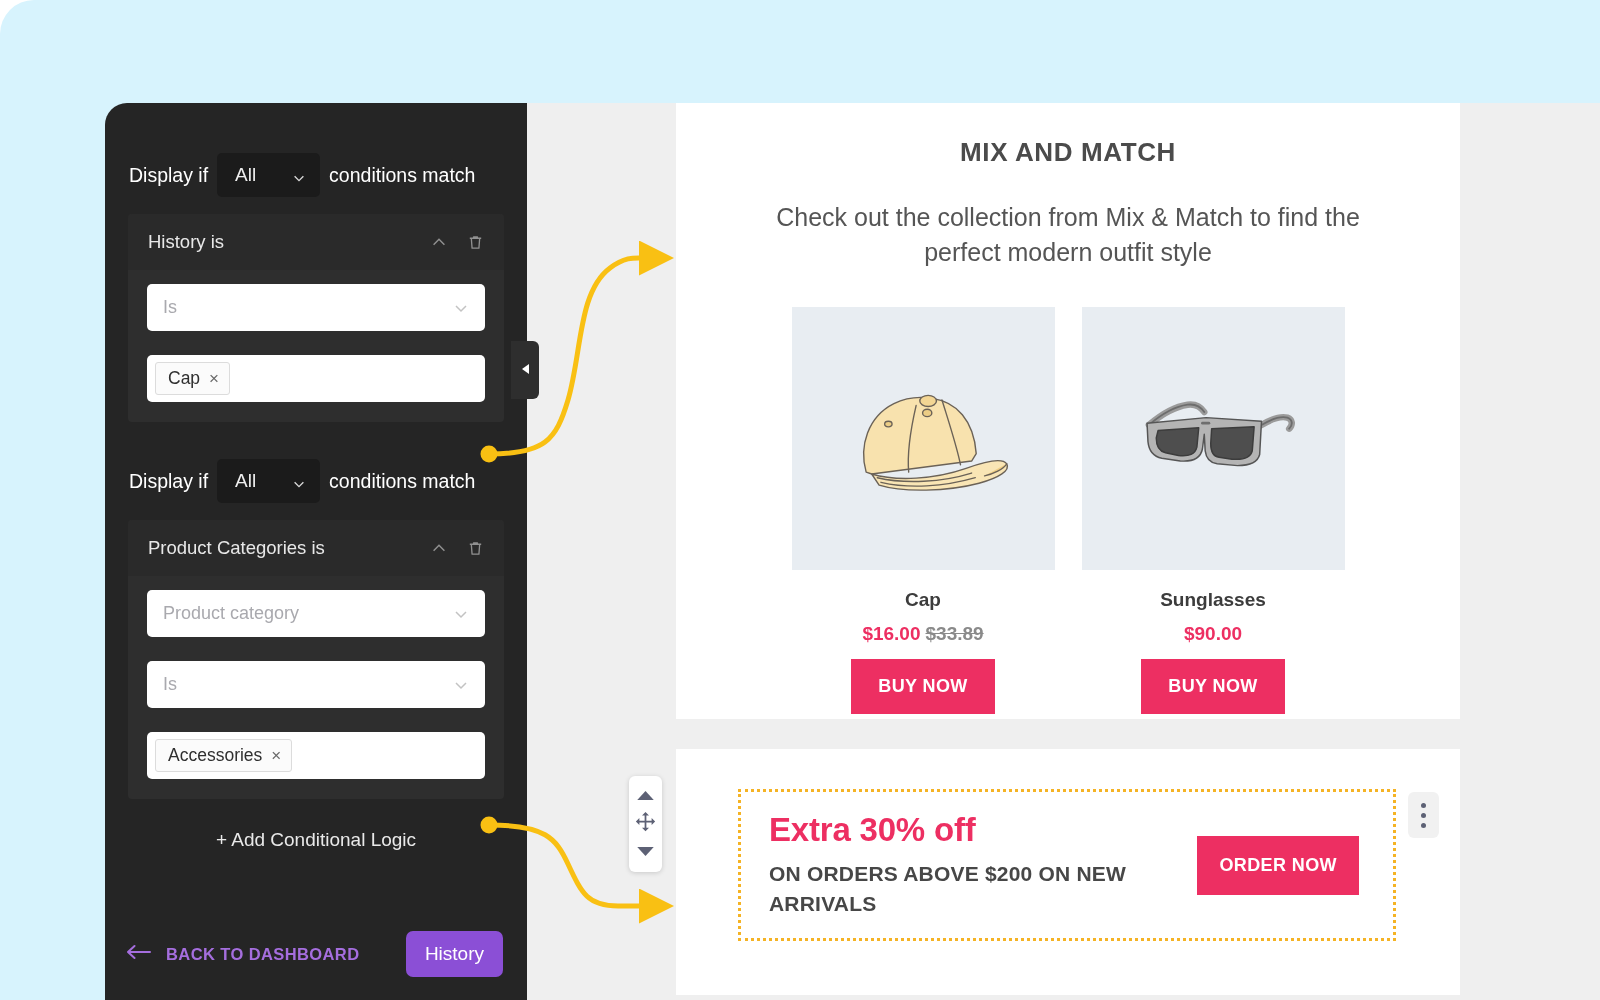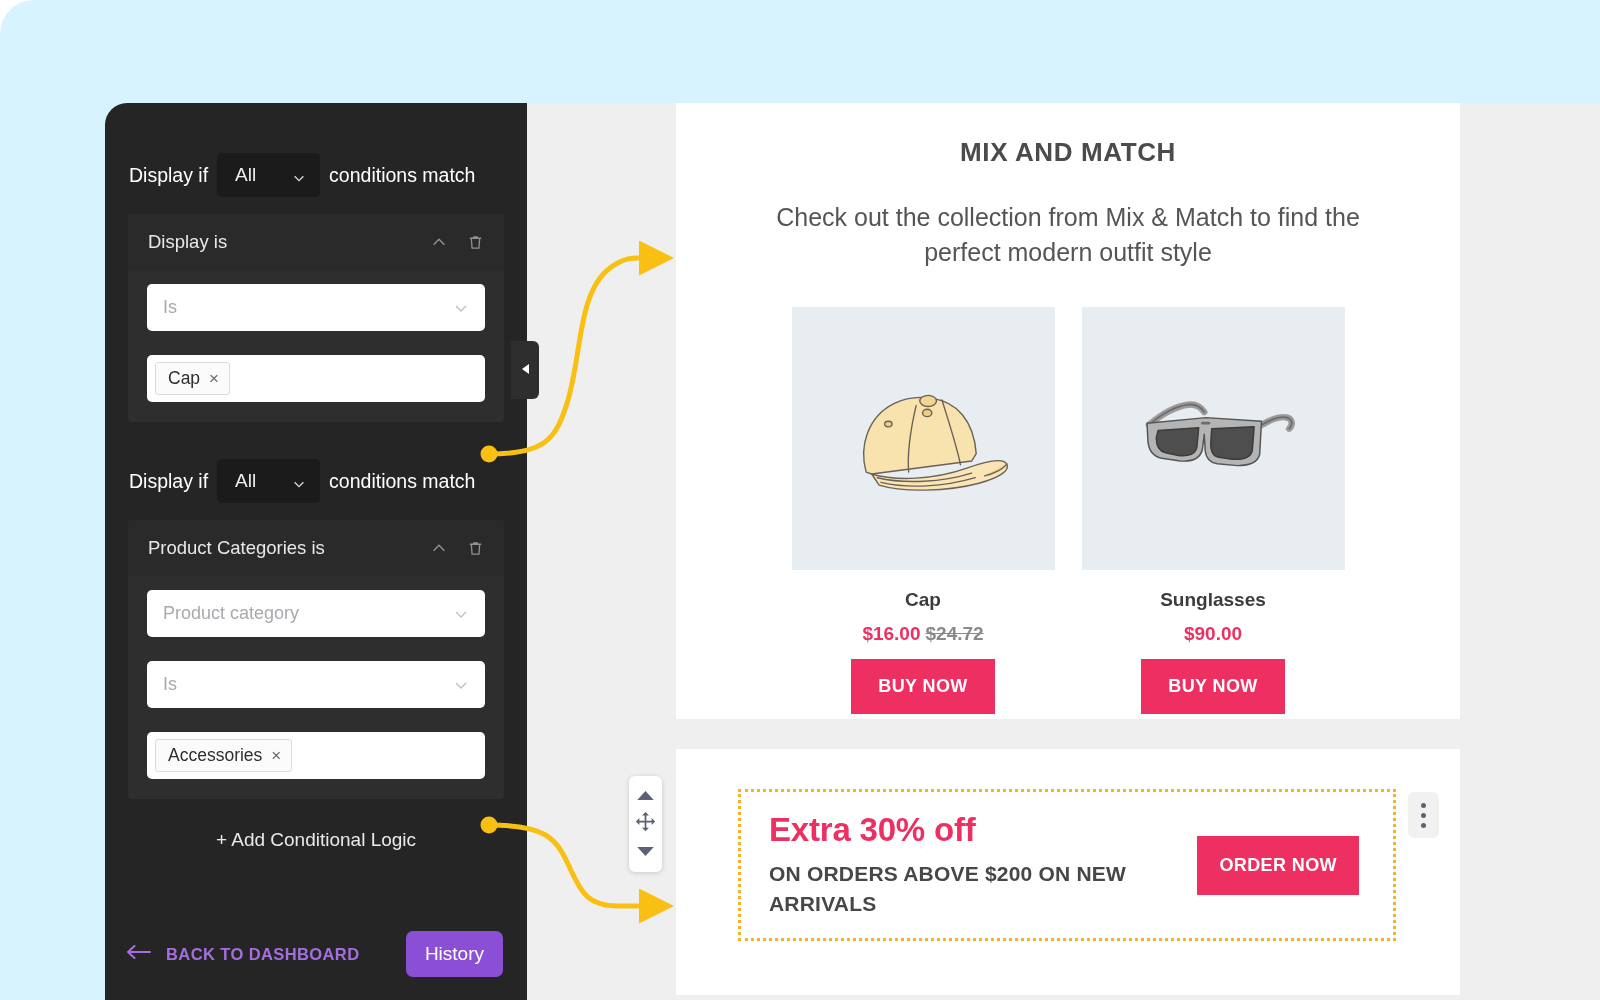--- a/index.html
+++ b/index.html
@@ -332,21 +332,21 @@
           <svg viewBox="0 0 16 16" width="14" height="14">
               <path d="M3 6l5 5 5-5" fill="none" stroke="#d8d8d8" stroke-width="1.6"></path>
             </svg>
         </span>
       </div>
       <span class="lbl">conditions match</span>
     </div>
 
     <div class="cond-card">
       <div class="cond-card-head">
-        <span class="title">Display is</span>
+        <span class="title">History is</span>
         <span class="cc-icon">
           <svg viewBox="0 0 20 20" width="18" height="18">
               <path d="M4 13l6-6 6 6" fill="none" stroke="#cfcfcf" stroke-width="1.6"></path>
             </svg>
         </span>
         <span class="cc-icon">
           <svg viewBox="0 0 20 20" width="19" height="19">
             <path d="M4 5.5h12M8 5.5V4h4v1.5M5.6 5.5l.8 10.5h7.2l.8-10.5" fill="none" stroke="#cfcfcf" stroke-width="1.4" stroke-linejoin="round"></path>
           </svg>
         </span>
@@ -465,21 +465,21 @@
                 <ellipse cx="105" cy="31" rx="9" ry="6" fill="#f3d694"></ellipse>
                 <ellipse cx="104" cy="44" rx="5" ry="4" fill="#eccd85"></ellipse>
                 <ellipse cx="62" cy="56" rx="4" ry="3" fill="#eccd85"></ellipse>
                 <path d="M166 112 C176 110 186 105 190 99" fill="#f0cf86"></path>
               </g>
             </svg>
           </span>
         </div>
         <div class="product-name">Cap</div>
         <div class="price-row">
-          <span>$16.00</span><span class="price-old">$24.72</span>
+          <span>$16.00</span><span class="price-old">$33.89</span>
         </div>
         <button class="buy-btn">BUY NOW</button>
       </div>
 
       <div class="product-card">
         <div class="product-thumb">
           <span>
             <svg viewBox="0 0 200 130" width="185" height="120">
               <g stroke="#555555" stroke-width="1.6" fill="none" stroke-linejoin="round" stroke-linecap="round">
                 <path d="M30 52 C44 40 58 32 72 30 C80 29 86 32 90 38" stroke-width="7" stroke="#9b9b9b"></path>

